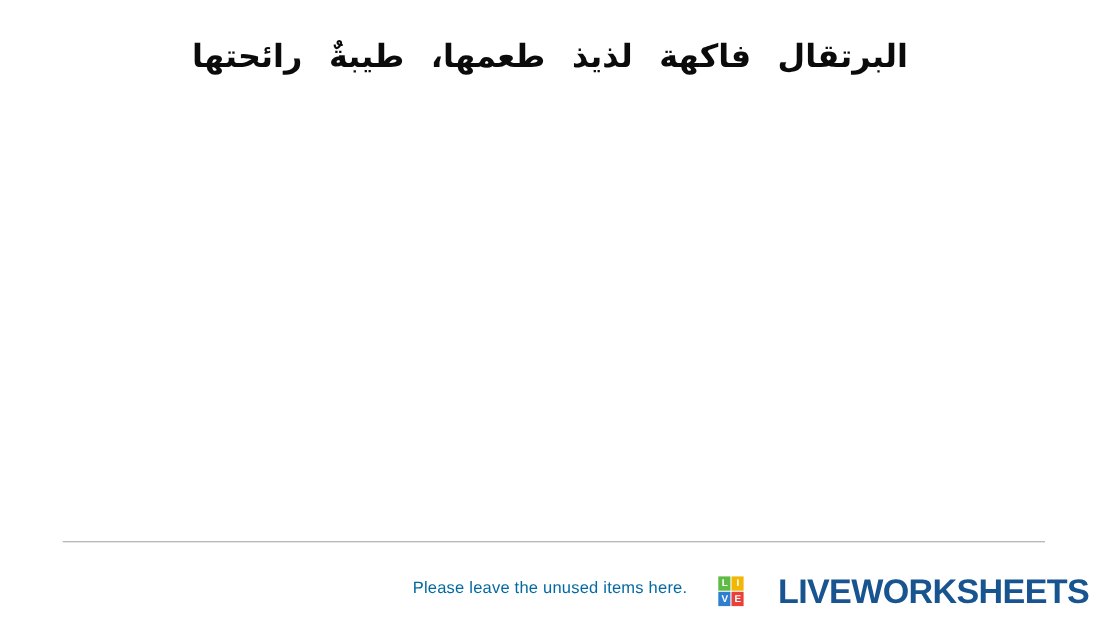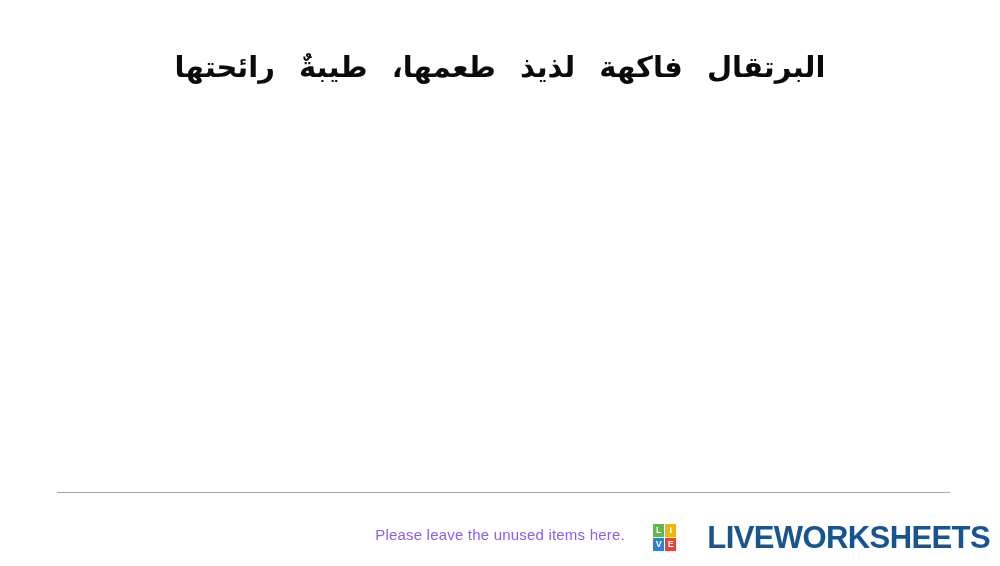--- a/index.html
+++ b/index.html
@@ -13,21 +13,21 @@
     height: 566px;
     position: relative;
     overflow: hidden;
     font-family: "Liberation Sans", sans-serif;
     background: #ffffff;
   }
 
   
   .worksheet-sentence {
     position: absolute;
-    top: 48px;
+    top: 32px;
     left: 0;
     width: 1000px;
     text-align: center;
     direction: rtl;
     unicode-bidi: embed;
     font-family: "DejaVu Sans", "Liberation Sans", sans-serif;
     font-size: 29px;
     font-weight: 700;
     color: #0b0b0b;
     line-height: 1.35;
@@ -67,21 +67,21 @@
 
   .footer-note {
     position: absolute;
     left: 0;
     top: 26px;
     width: 1000px;
     text-align: center;
     font-family: "Liberation Sans", sans-serif;
     font-size: 15px;
     font-weight: 400;
-    color: #8b5cf6;
+    color: #0369a1;
     letter-spacing: 0.2px;
   }
 
   
   .brand-logo {
     position: absolute;
     right: 10px;
     top: 22px;
     display: flex;
     align-items: center;

